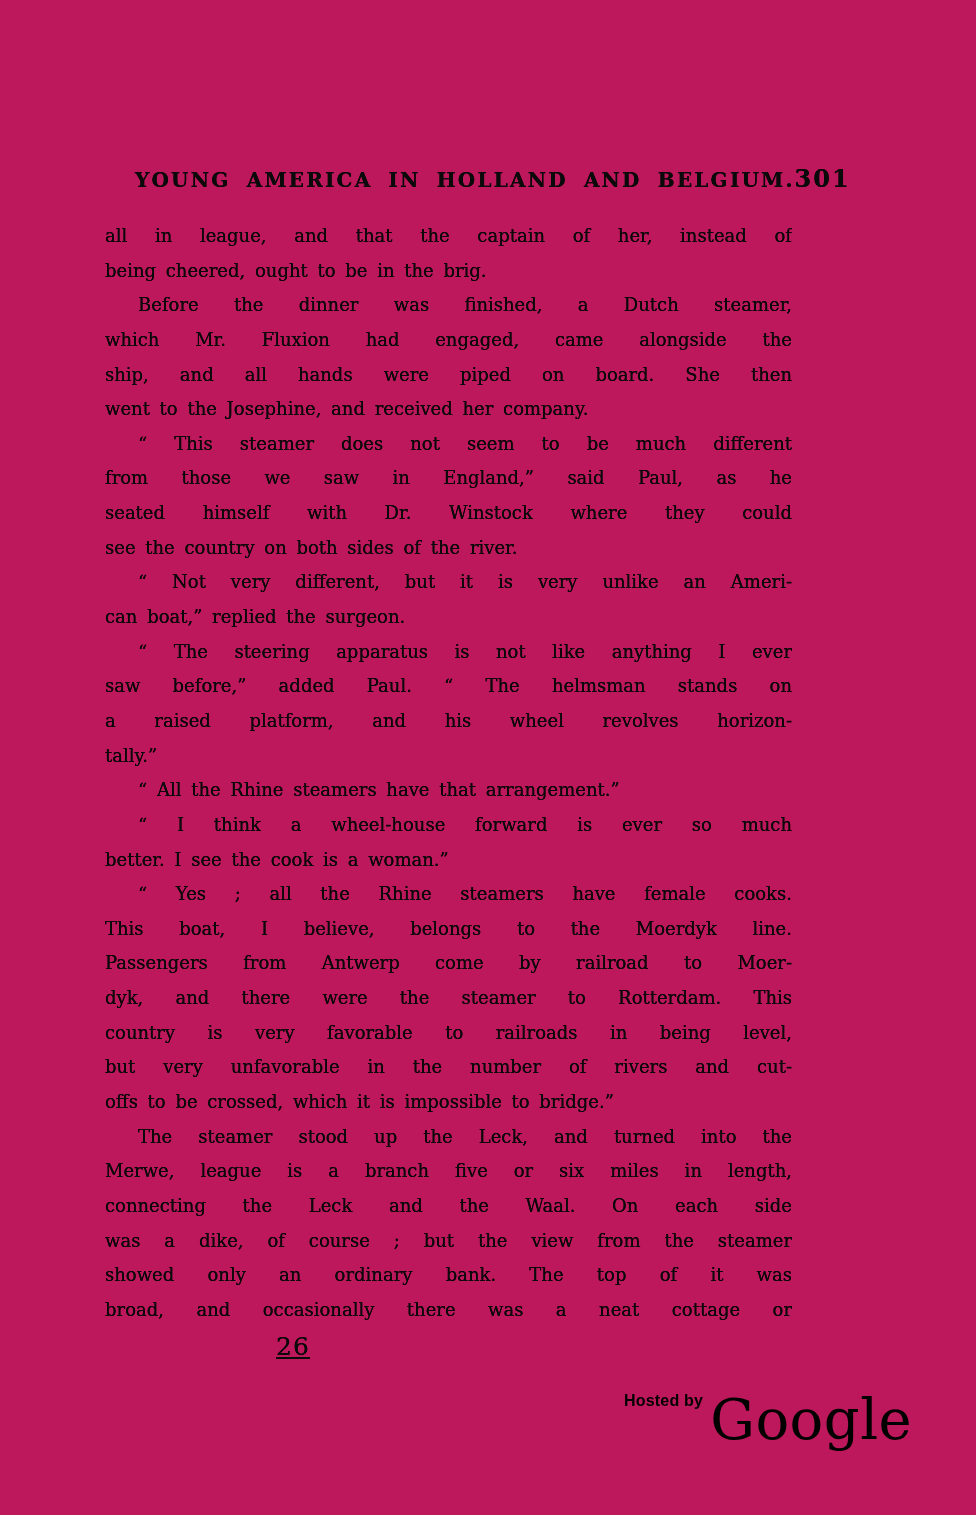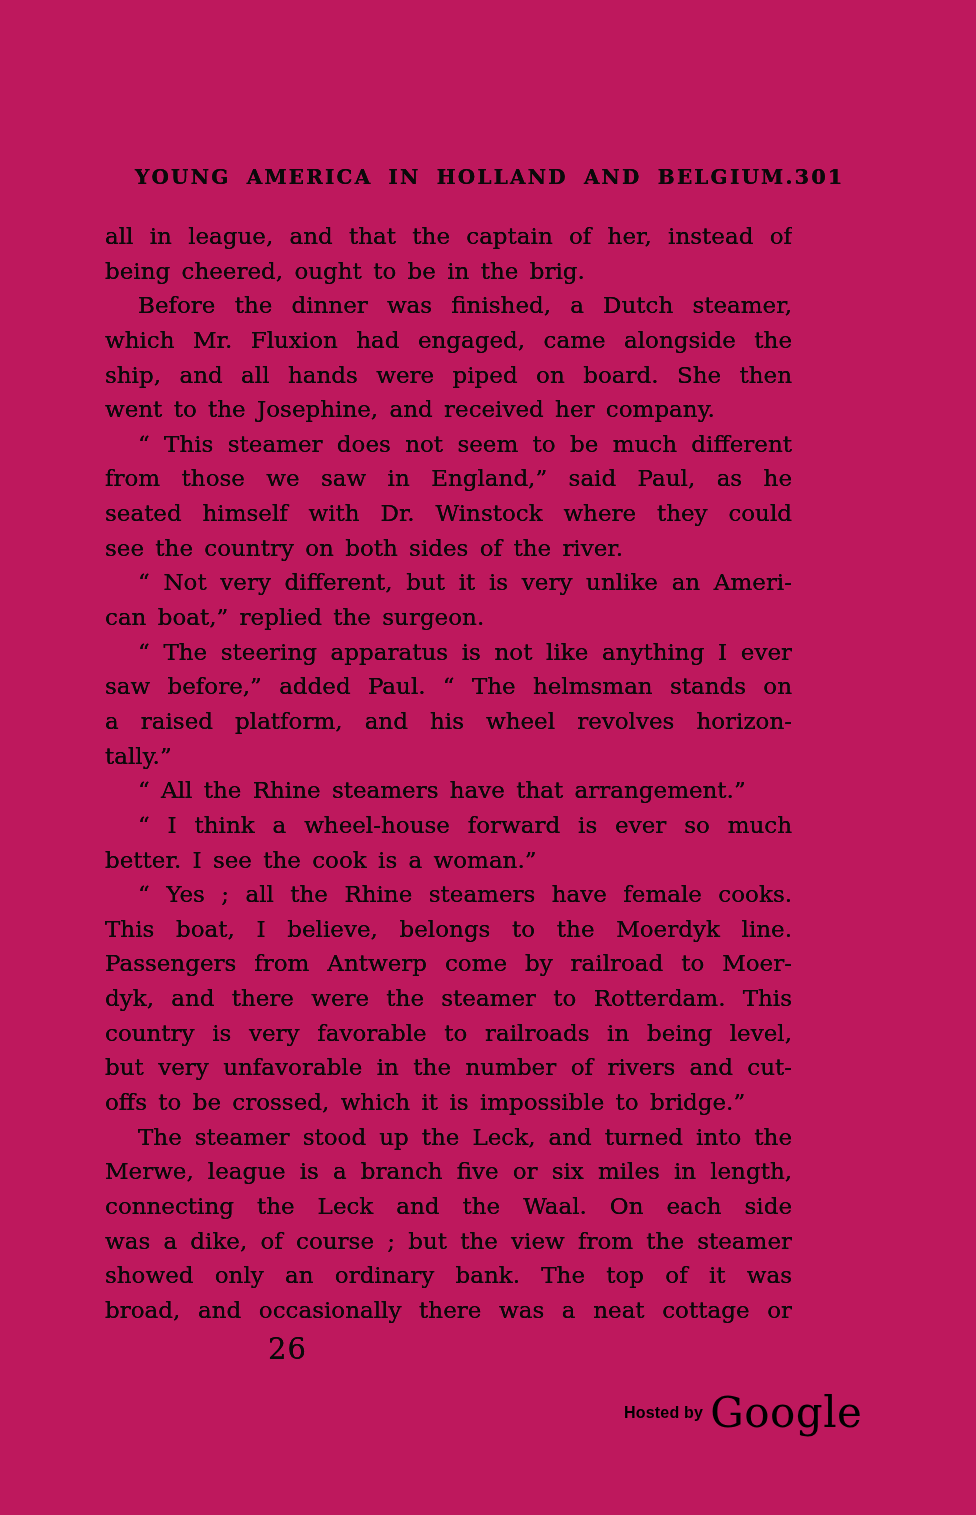--- a/index.html
+++ b/index.html
@@ -28,30 +28,30 @@
     padding-left: 30px;
     box-sizing: border-box;
     font-weight: bold;
     font-size: 20px;
     letter-spacing: 2.2px;
     word-spacing: 7px;
     white-space: nowrap;
     text-shadow: 0 0 0.4px #000;
   }
   .running-head .pagenum-top {
-    font-size: 21px;
+    font-size: 24px;
     letter-spacing: 2px;
   }
   
   .body-text {
     position: absolute;
     left: 105px;
     top: 219px;
     width: 687px;
-    font-size: 23px;
+    font-size: 18px;
     line-height: 34.65px;
     text-shadow: 0 0 0.4px #000;
   }
   .ln {
     height: 34.65px;
     overflow: hidden;
   }
   .j {
     text-align: justify;
     text-align-last: justify;
@@ -61,45 +61,46 @@
     text-align: left;
     text-align-last: left;
     word-spacing: 4px;
   }
   .ind {
     text-indent: 33px;
   }
   
   .folio {
     position: absolute;
-    left: 268px;
+    left: 276px;
     top: 1332px;
-    font-size: 29px;
+    font-size: 25px;
     letter-spacing: 1px;
     text-shadow: 0 0 0.4px #000;
+    text-decoration: underline;
   }
   
   .watermark {
     position: absolute;
     left: 624px;
     top: 1392px;
     display: flex;
-    align-items: center;
+    align-items: flex-start;
     gap: 7px;
     color: #000;
   }
   .watermark .hosted {
     font-family: "Liberation Sans", "DejaVu Sans", sans-serif;
     font-size: 16px;
     font-weight: bold;
     letter-spacing: 0.2px;
   }
   .watermark .glogo {
     font-family: "DejaVu Serif", serif;
-    font-size: 42px;
+    font-size: 56px;
     letter-spacing: 0.5px;
     line-height: 1;
   }
 </style>
 </head>
 <body>
 
 <div class="page">
 
   <div class="running-head">

